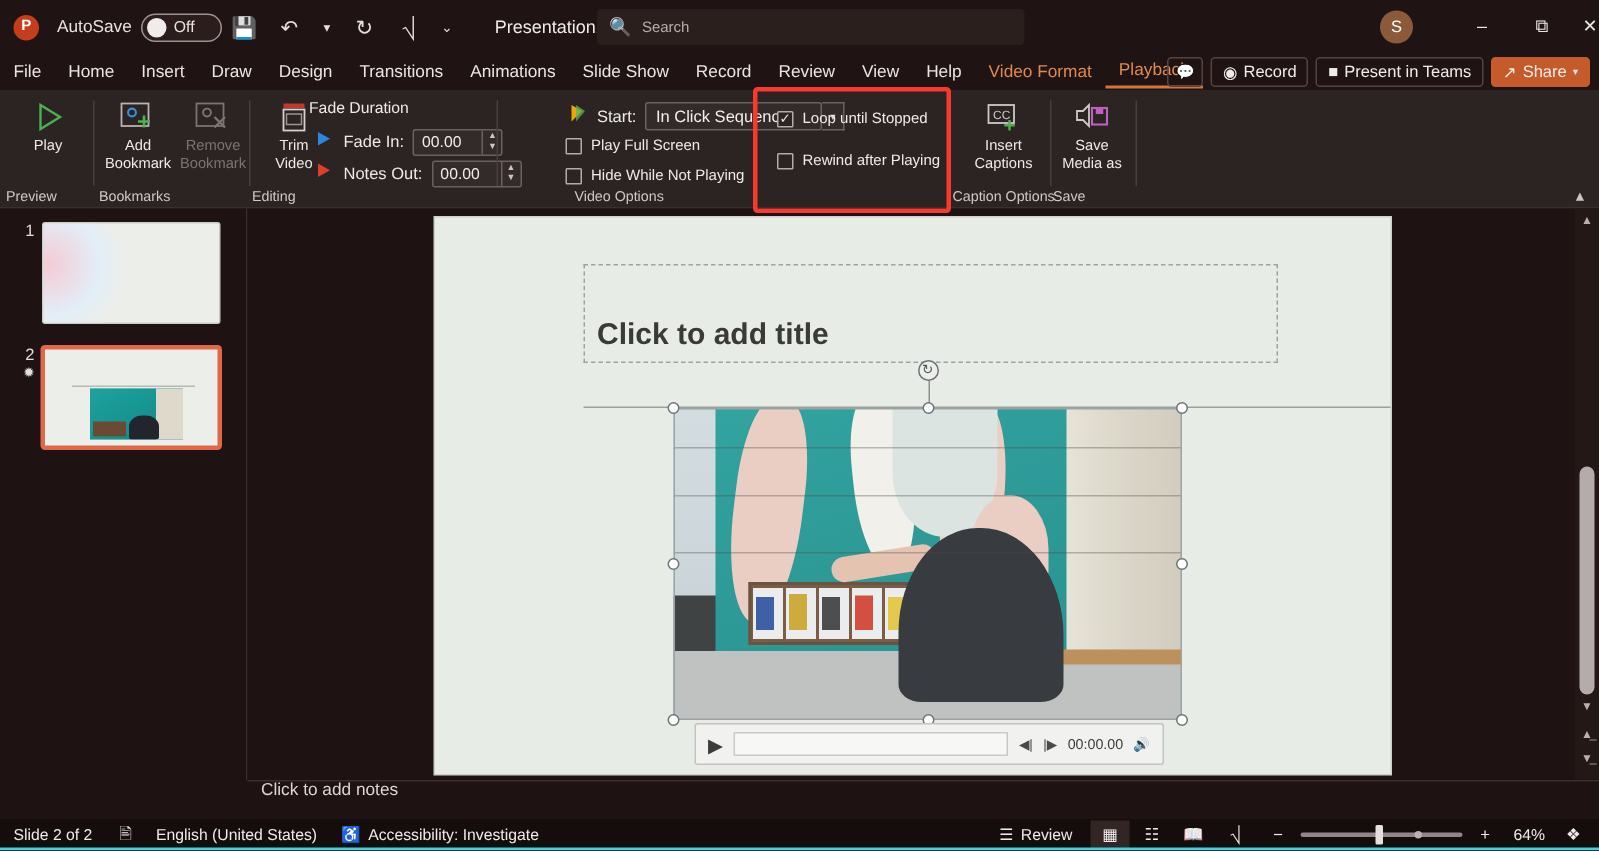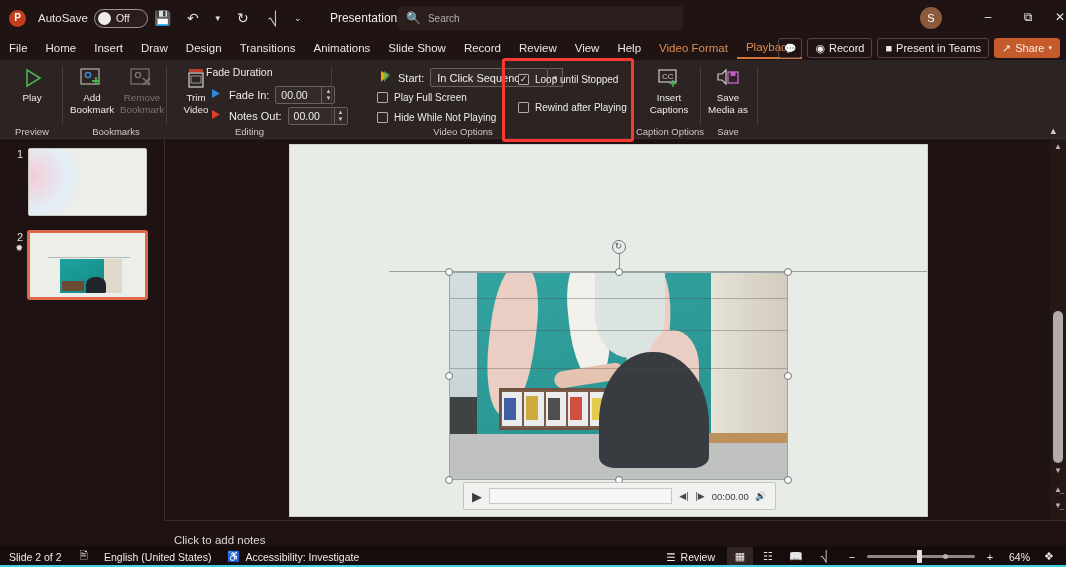--- a/index.html
+++ b/index.html
@@ -85,21 +85,21 @@
   .pill.share { background: #c55a2a; border-color: #c55a2a; }
 
   
   .ribbon {
     position: absolute; left: 0; top: 60px; width: 1066px; height: 79px;
     background: #2b2423; border-bottom: 1px solid #3a2f2e;
   }
   .grp { position: absolute; top: 0; height: 79px; }
   .grp-sep { position: absolute; top: 7px; width: 1px; height: 57px; background: #4a3e3d; }
   .grp-label {
-    position: absolute; bottom: 2px; width: 100%; text-align: center;
+    position: absolute; bottom: 2px; width: 100%; text-align: left;
     color: #cfc8c7; font-size: 9.5px; white-space: nowrap;
   }
   .bigbtn {
     position: absolute; top: 4px; width: 52px; display: flex; flex-direction: column;
     align-items: center; color: #eee9e8; font-size: 9.8px; line-height: 11.5px; text-align: center;
   }
   .bigbtn.disabled { color: #7d7372; }
   .ic { height: 28px; display: flex; align-items: center; justify-content: flex-start; }
   .chk-row { position: absolute; display: flex; align-items: center; gap: 6px; }
   .cbox {
@@ -213,21 +213,21 @@
   .vscroll { position: absolute; right: 0; top: 139px; width: 16px; height: 381px; background: #241817; }
   .vs-arrow { width: 16px; height: 14px; display: flex; align-items: center; justify-content: center;
               color: #b9b1b0; font-size: 8px; }
   .vs-thumb { position: absolute; left: 3px; top: 172px; width: 10px; height: 152px; background: #b4acab; border-radius: 5px; }
   .vs-nav { position: absolute; left: 0; width: 16px; height: 13px; display: flex; align-items: center; justify-content: center;
             color: #b9b1b0; font-size: 8px; }
 
   
   .notesarea {
     position: absolute; left: 165px; top: 520px; width: 901px; height: 26px;
-    background: #1e1312; border-top: 1px solid #3a2d2c; display: flex; align-items: flex-end;
+    background: #1e1312; border-top: 1px solid #3a2d2c; display: flex; align-items: flex-start;
   }
   .notesarea span { color: #ddd6d5; font-size: 11.5px; margin-left: 9px; }
 
   
   .statusbar {
     position: absolute; left: 0; top: 546px; width: 1066px; height: 21px;
     background: #150d0c; display: flex; align-items: center;
   }
   .sb-item { color: #efeae9; font-size: 10.5px; display: flex; align-items: center; gap: 5px; }
   .sb-right { position: absolute; right: 4px; display: flex; align-items: center; gap: 2px; }
@@ -499,20 +499,23 @@
           <div style="position:absolute;left:26px;bottom:0px;width:20px;height:16px;background:#22262c;border-radius:45% 45% 10% 10%"></div>
         </div>
       </div>
     </div>
   </div>
   <div class="panel-divider"></div>
 
   <div class="canvasarea">
     <div class="slide">
 
+      <div class="title-ph">
+        <span>Click to add title</span>
+      </div>
       <div class="sep-line"></div>
 
       <div class="vidframe">
         <div class="vid">
           <div class="vid-left"></div>
           <div class="vid-left2"></div>
           <div class="mural">
             <div class="leg" style="left:12px; top:-6px; width:46px; height:150px; transform:rotate(7deg)"></div>
             <div class="leg" style="left:92px; top:-10px; width:40px; height:120px; transform:rotate(-6deg); background:#f1efe9"></div>
             <div class="leg" style="left:150px; top:-4px; width:42px; height:140px; transform:rotate(4deg)"></div>

